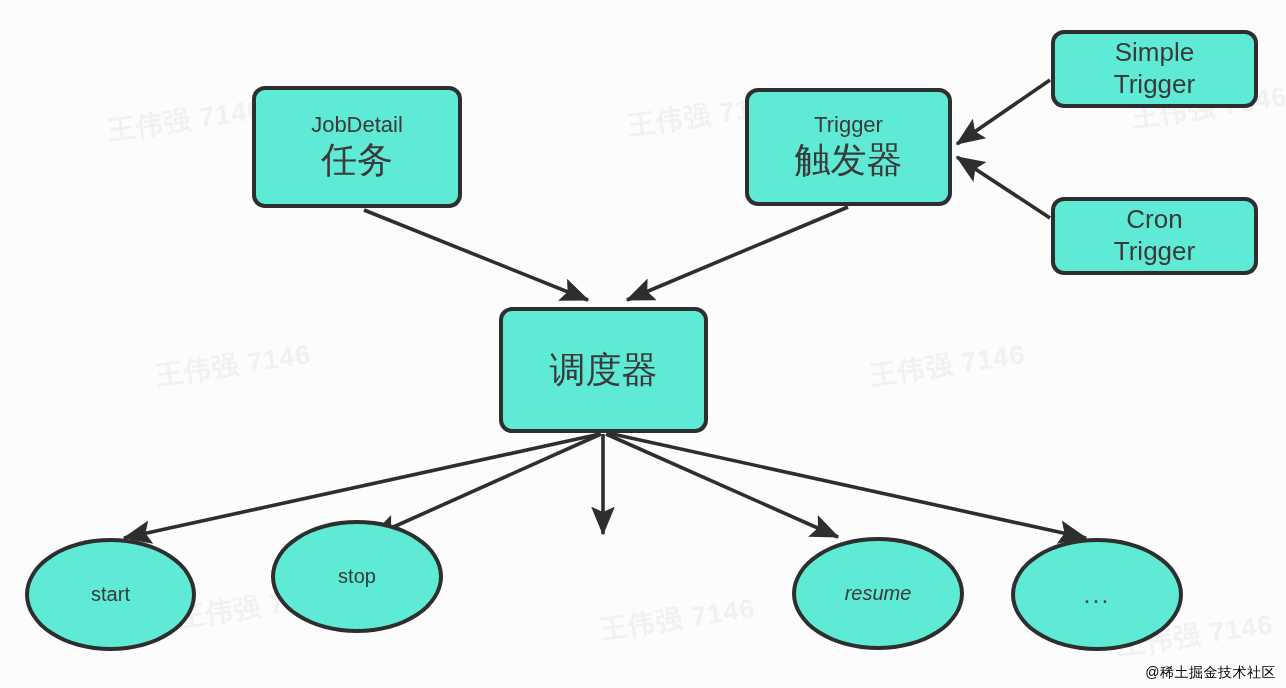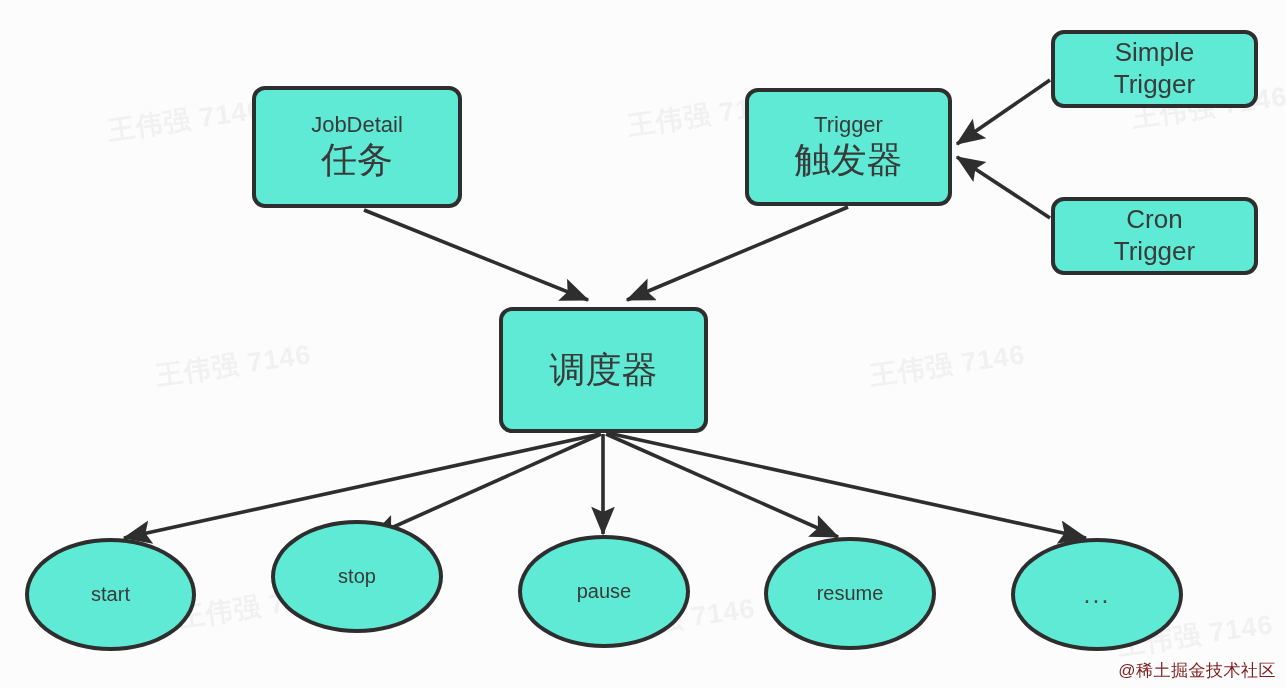--- a/index.html
+++ b/index.html
@@ -32,22 +32,22 @@
     letter-spacing: 1px;
     white-space: nowrap;
     transform: rotate(-8deg);
     transform-origin: left center;
     user-select: none;
   }
   .wm-credit {
     position: absolute;
     right: 10px;
     bottom: 6px;
-    color: #7f1d1d;
-    font-size: 17px;
+    color: #000000;
+    font-size: 14px;
     letter-spacing: 0.5px;
     white-space: nowrap;
     user-select: none;
   }
 
   
   #edges {
     position: absolute;
     left: 0;
     top: 0;
@@ -159,25 +159,22 @@
   </div>
 
   <div class="node ellipse" style="left:25px; top:538px; width:171px; height:113px;">
     <span class="ln ln-en">start</span>
   </div>
 
   <div class="node ellipse" style="left:271px; top:520px; width:172px; height:113px;">
     <span class="ln ln-en">stop</span>
   </div>
 
-  <div class="node ellipse" style="left:518px; top:535px; width:172px; height:113px;">
-    <span class="ln ln-en">pause</span>
-  </div>
 
-  <div class="node ellipse" style="left:764px; top:537px; width:172px; height:113px;">
+  <div class="node ellipse" style="left:792px; top:537px; width:172px; height:113px;font-style:italic;">
     <span class="ln ln-en">resume</span>
   </div>
 
   <div class="node ellipse dots" style="left:1011px; top:538px; width:172px; height:113px;">
     <span class="ln ln-en">...</span>
   </div>
 
 </div>
 
 </body></html>

